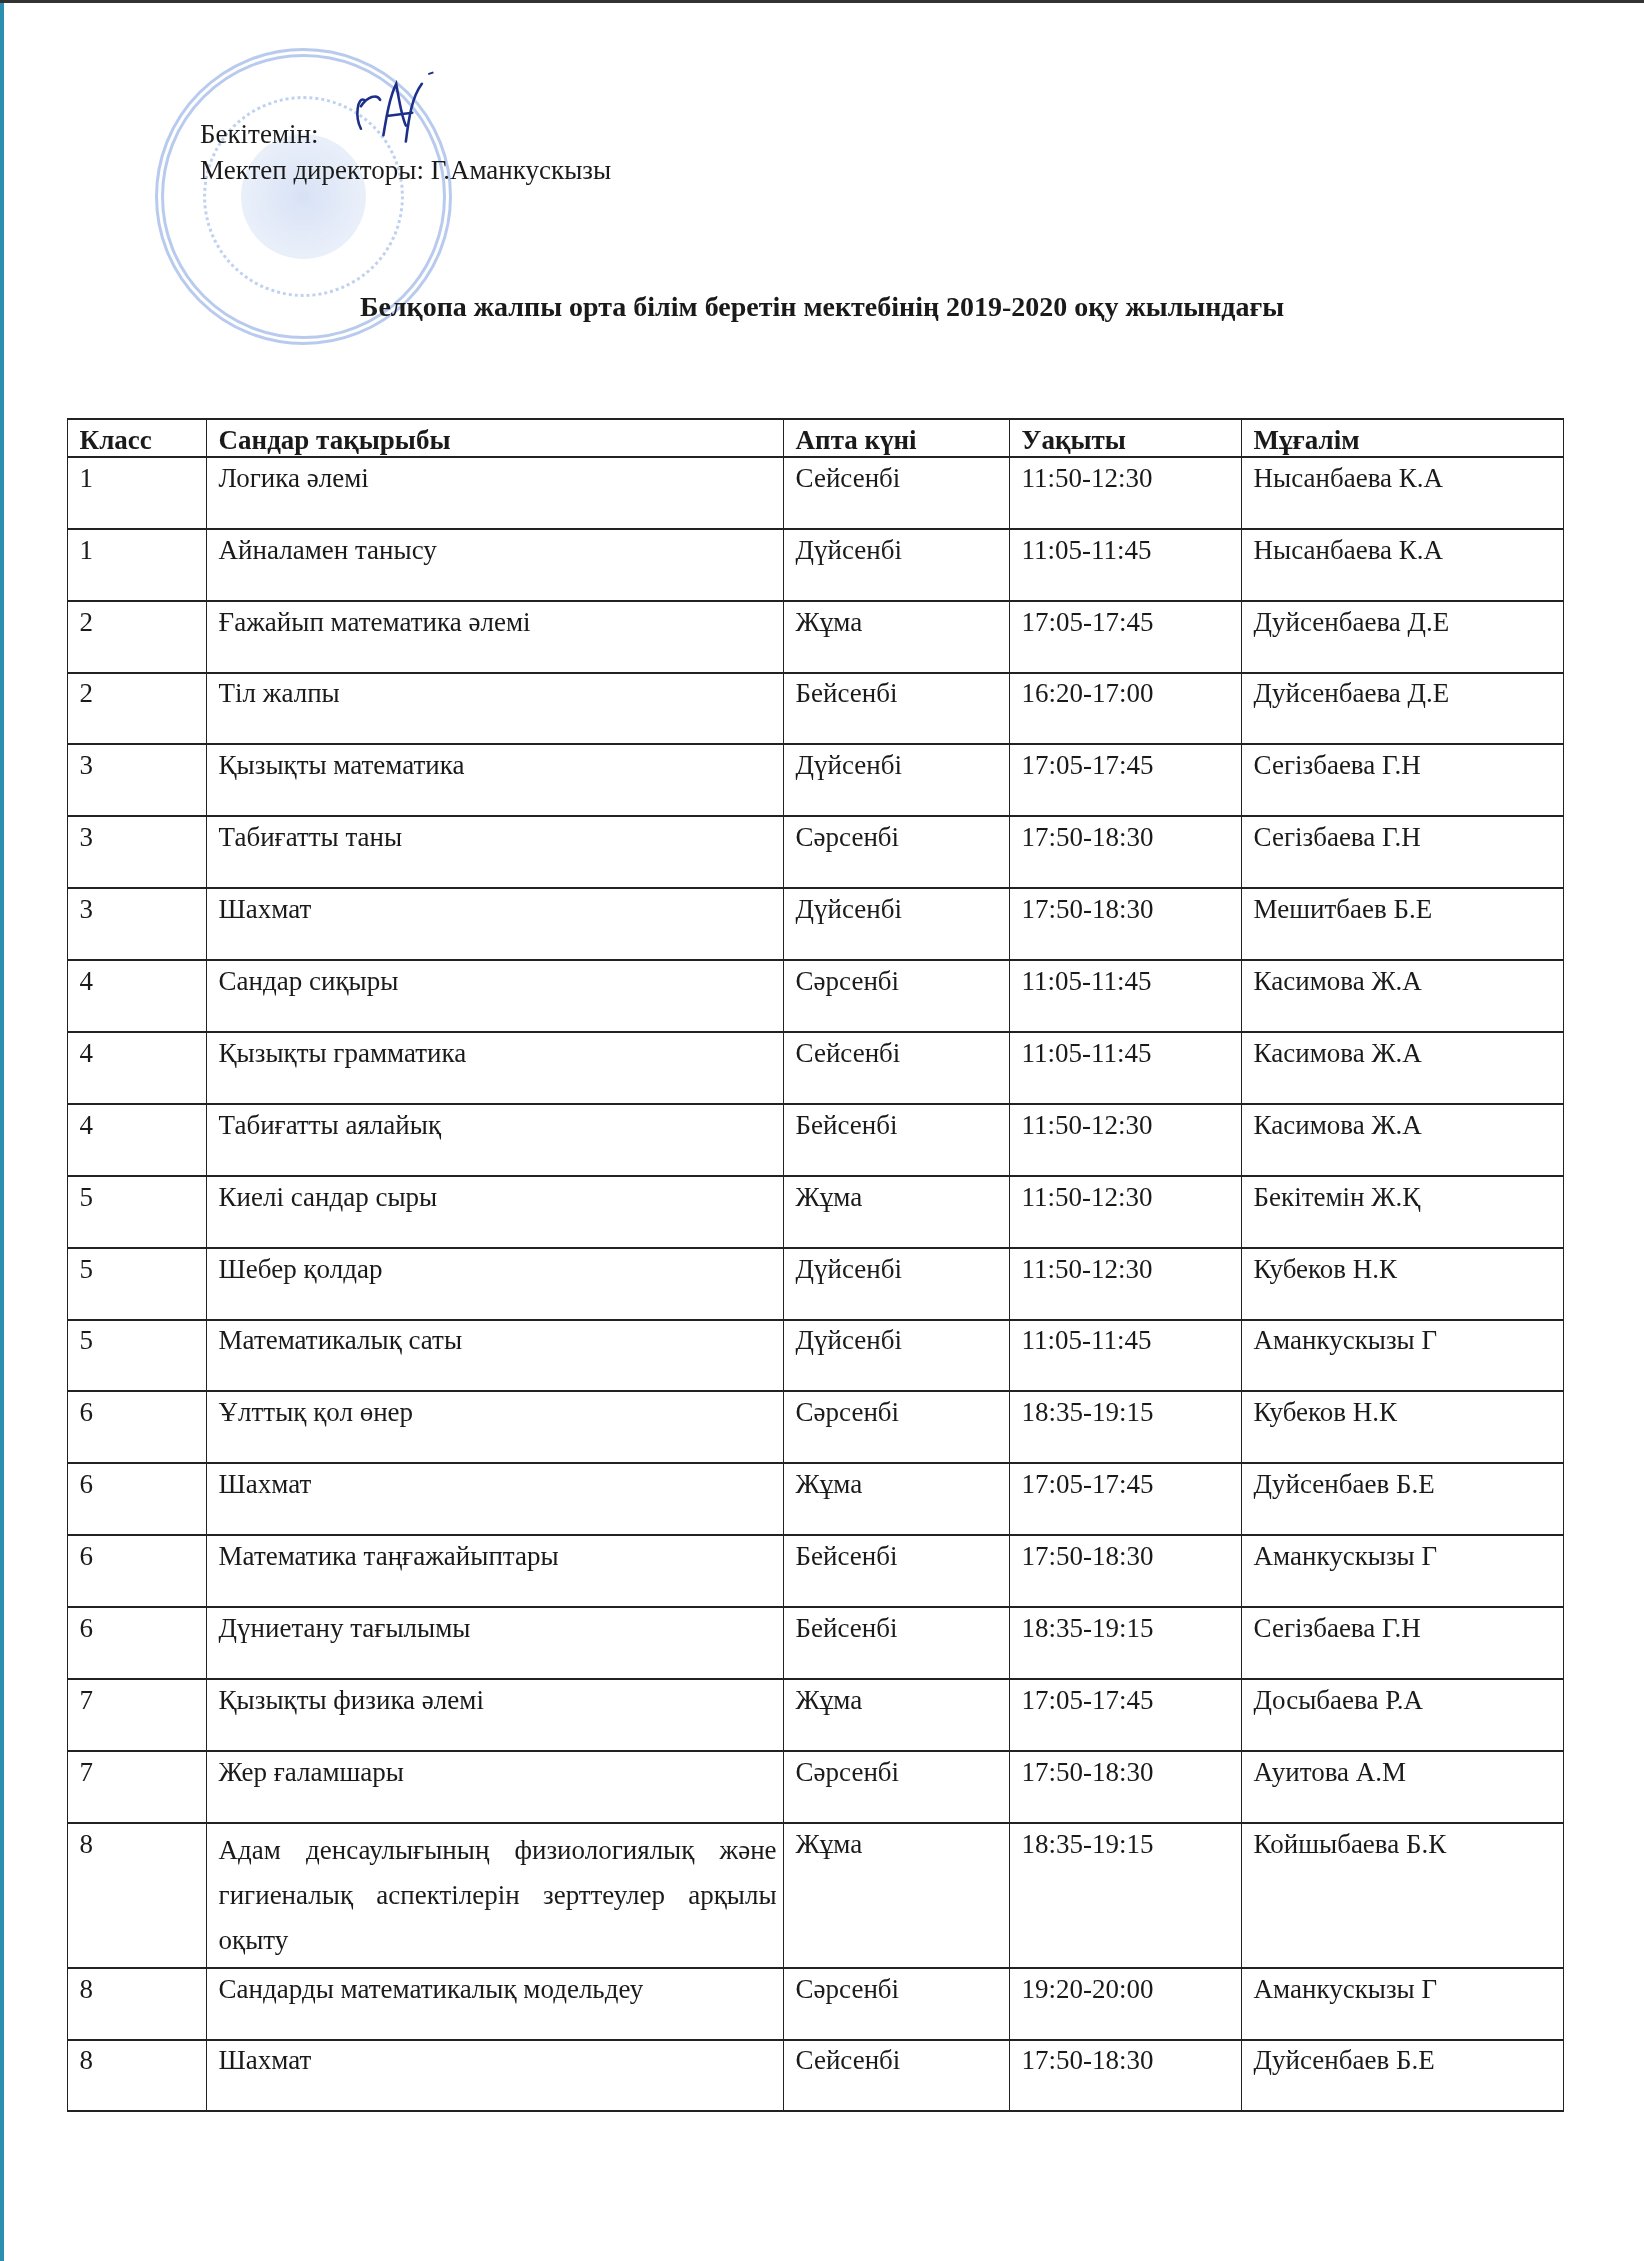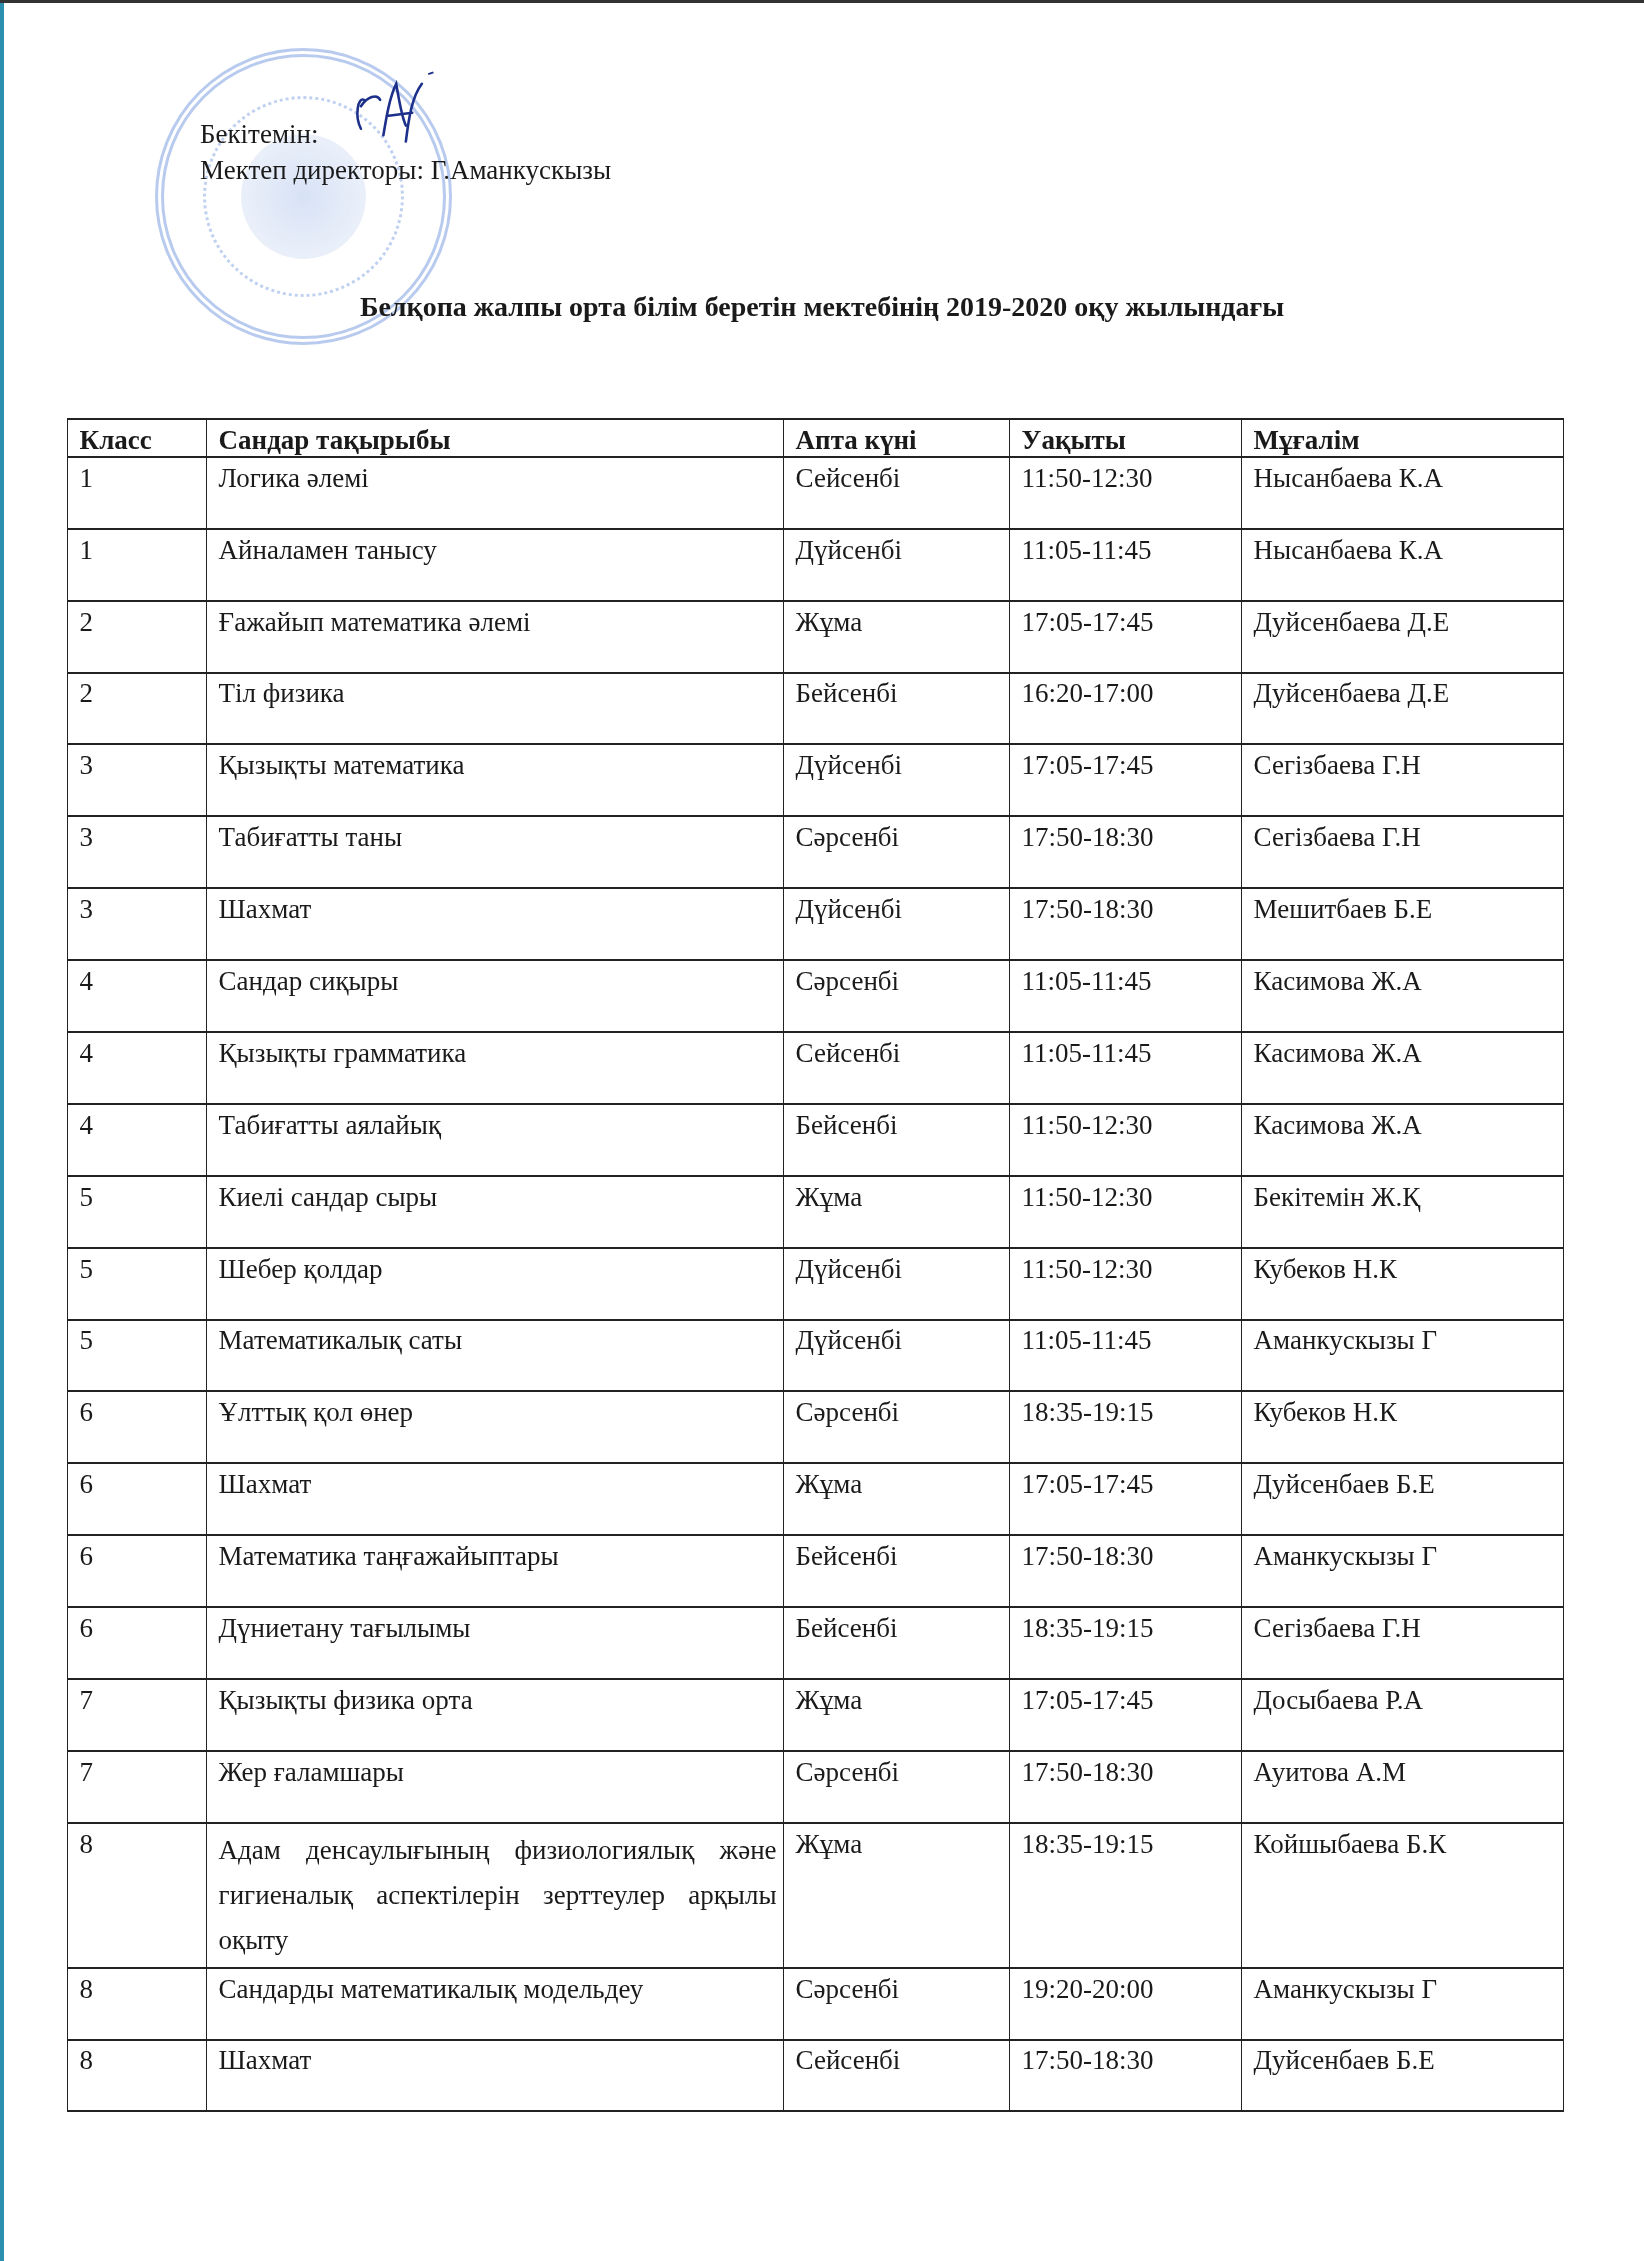--- a/index.html
+++ b/index.html
@@ -102,21 +102,21 @@
       </tr>
       <tr>
         <td>2</td>
         <td class="topic">Ғажайып математика әлемі</td>
         <td>Жұма</td>
         <td>17:05-17:45</td>
         <td>Дуйсенбаева Д.Е</td>
       </tr>
       <tr>
         <td>2</td>
-        <td class="topic">Тіл физика</td>
+        <td class="topic">Тіл жалпы</td>
         <td>Бейсенбі</td>
         <td>16:20-17:00</td>
         <td>Дуйсенбаева Д.Е</td>
       </tr>
       <tr>
         <td>3</td>
         <td class="topic">Қызықты математика</td>
         <td>Дүйсенбі</td>
         <td>17:05-17:45</td>
         <td>Сегізбаева Г.Н</td>
@@ -200,21 +200,21 @@
       </tr>
       <tr>
         <td>6</td>
         <td class="topic">Дүниетану тағылымы</td>
         <td>Бейсенбі</td>
         <td>18:35-19:15</td>
         <td>Сегізбаева Г.Н</td>
       </tr>
       <tr>
         <td>7</td>
-        <td class="topic">Қызықты физика орта</td>
+        <td class="topic">Қызықты физика әлемі</td>
         <td>Жұма</td>
         <td>17:05-17:45</td>
         <td>Досыбаева Р.А</td>
       </tr>
       <tr>
         <td>7</td>
         <td class="topic">Жер ғаламшары</td>
         <td>Сәрсенбі</td>
         <td>17:50-18:30</td>
         <td>Ауитова А.М</td>

